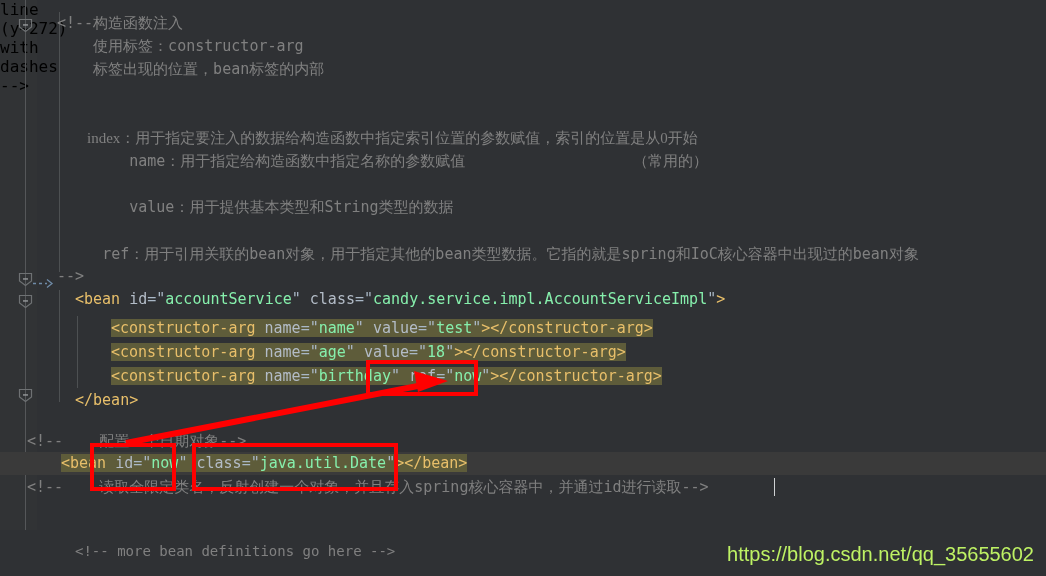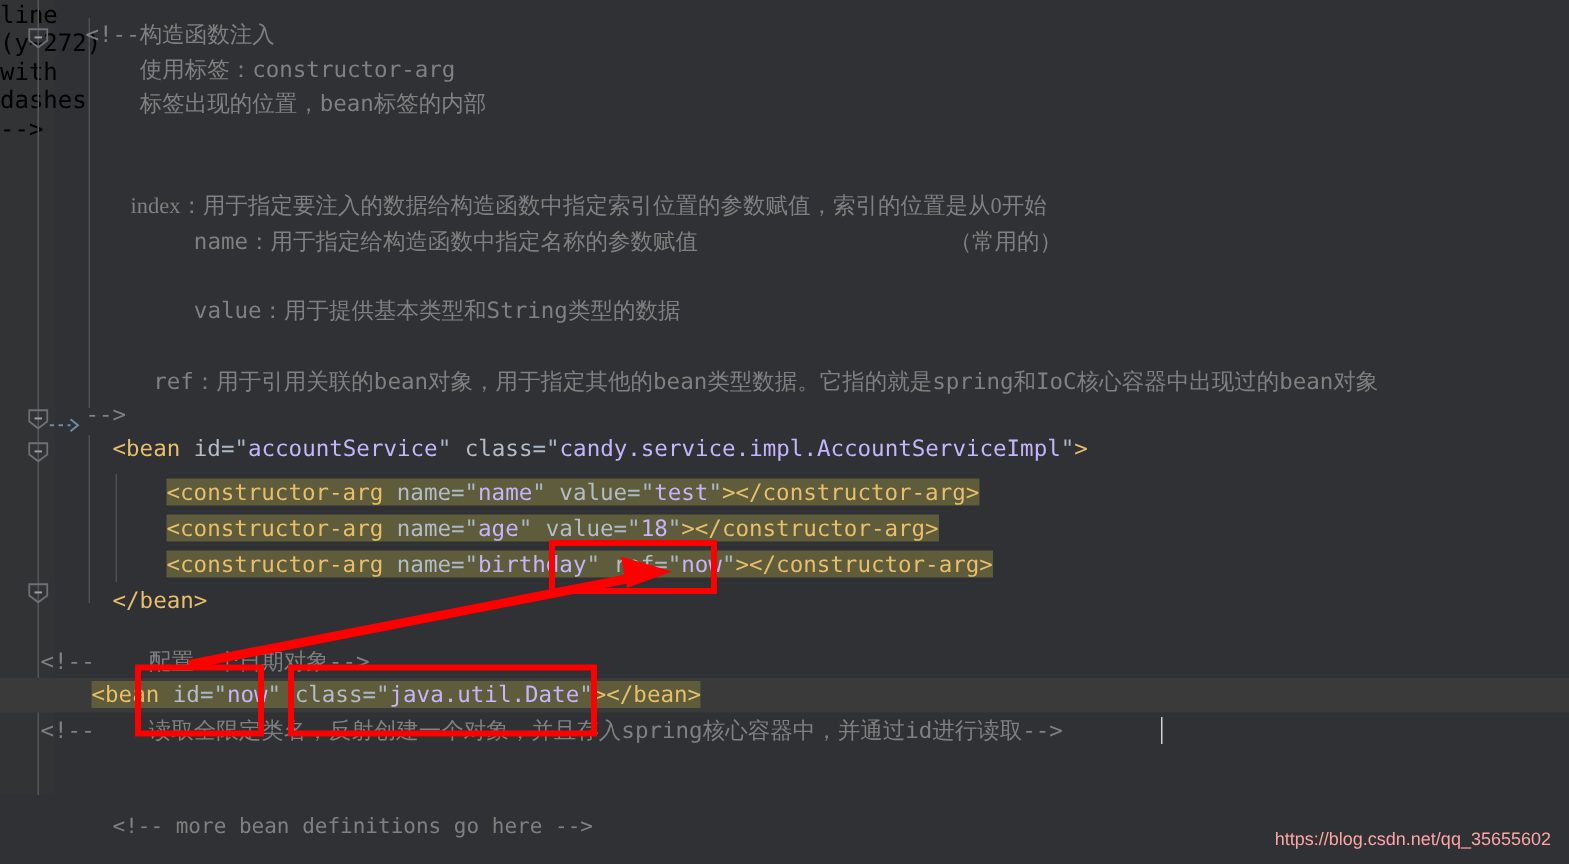--- a/index.html
+++ b/index.html
@@ -70,21 +70,21 @@
     left: 0;
     height: 23px;
     line-height: 23px;
     white-space: pre;
     font-size: 15px;
     letter-spacing: 0px;
   }
   .cmt      { color: #808080; }
   .tag      { color: #e8bf6a; }
   .attrname { color: #b3bcc7; }
-  .val      { color: #c4b5fd; }
+  .val      { color: #86efac; }
   .punc     { color: #a9b7c6; }
   .eq       { color: #a9b7c6; }
   .hl {
     background: #5e5c3a;
   }
 
   .line-hl-bg {
     position: absolute;
     left: 0;
     height: 23px;
@@ -110,22 +110,22 @@
   .footer-bar {
     position: absolute;
     left: 0; bottom: 0;
     width: 1046px; height: 46px;
     background: #2f3134;
   }
   .watermark {
     position: absolute;
     right: 12px;
     bottom: 10px;
-    color: #fca5a5;
-    font-size: 12px;
+    color: #bef264;
+    font-size: 20px;
     font-family: "Liberation Sans", sans-serif;
     white-space: nowrap;
   }
   .caret {
     position: absolute;
     width: 1px;
     height: 18px;
     background: #cfd2d4;
   }
 </style>

